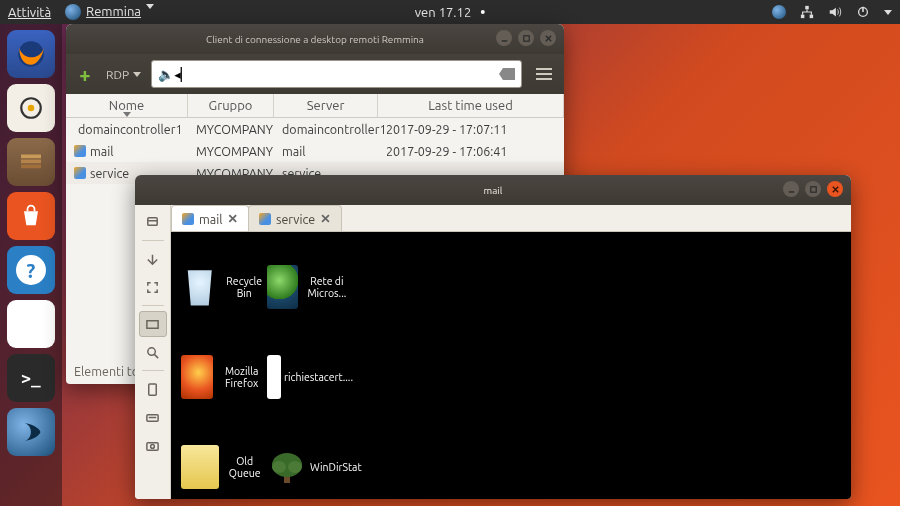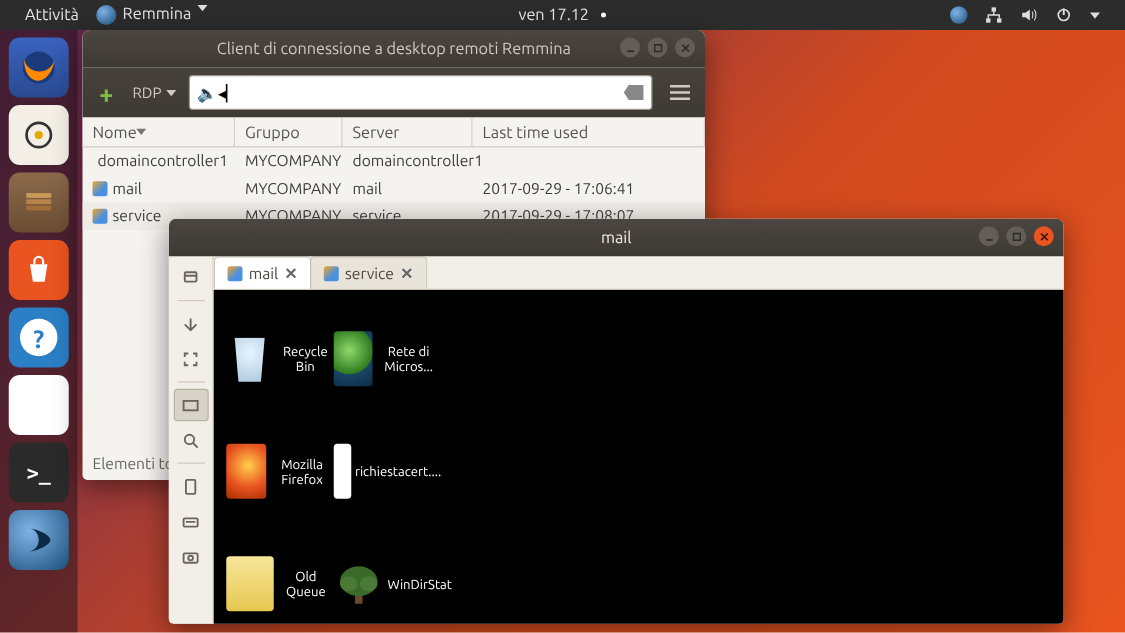--- a/index.html
+++ b/index.html
@@ -6,21 +6,21 @@
   body {
     width: 900px; height: 506px; overflow: hidden;
     font-family: Ubuntu, "Segoe UI", sans-serif; font-size: 13px;
     background: linear-gradient(135deg,#5e2750 0%, #7b2f4a 20%, #d14a1f 55%, #e95420 100%);
     position: relative; color: #3c3c3c;
   }
   
   .topbar {
     position:absolute; top:0; left:0; right:0; height:24px;
     background:#2c2c2c; color:#e6e6e6; display:flex; align-items:center;
-    padding:0 20px; font-size:13px; justify-content:space-between;
+    padding:0 8px; font-size:13px; justify-content:space-between;text-decoration:underline;
   }
   .topbar .left, .topbar .right { display:flex; align-items:center; gap:14px;}
   .topbar .center { position:absolute; left:50%; transform:translateX(-50%); display:flex; align-items:center; gap:10px;}
   .topbar .dot { width:4px; height:4px; border-radius:50%; background:#fff;}
   .topbar svg { width:14px; height:14px; fill:#ddd; }
   .topbar .tri { width:0;height:0;border-left:4px solid transparent;border-right:4px solid transparent;border-top:5px solid #ddd; }
   .remmina-icon { width:16px;height:16px;border-radius:50%;background:radial-gradient(circle at 35% 35%,#7fb3e6,#1a4f7a);}
   
   .dock {
     position:absolute; left:0; top:24px; bottom:0; width:62px;
@@ -39,21 +39,21 @@
   .app-term span{color:#fff;font:bold 16px monospace;}
   .app-remmina{background:radial-gradient(circle at 35% 35%,#7fb3e6,#1a4f7a);}
   
   .win {
     position:absolute; background:#f5f3f0; border-radius:6px 6px 4px 4px;
     box-shadow:0 6px 22px rgba(0,0,0,0.45); overflow:hidden;
   }
   .titlebar {
     height:30px; background:linear-gradient(#4b4641,#3d3933); color:#cfc9c0;
     display:flex; align-items:center; justify-content:center; position:relative;
-    font-size:13px;
+    font-size:10px;
   }
   .titlebar.active { color:#f0ece5; }
   .winbtns { position:absolute; right:8px; top:6px; display:flex; gap:6px;}
   .winbtn { width:16px;height:16px;border-radius:50%;background:#635d55;display:flex;align-items:center;justify-content:center;}
   .winbtn.close-active{background:#e95420;}
   .winbtn svg{width:9px;height:9px;fill:#2a2a2a;}
   
   #mainwin { left:66px; top:24px; width:498px; height:360px; }
   .toolbar {
     height:40px; background:linear-gradient(#46413b,#3d3933);
@@ -61,21 +61,21 @@
   }
   .plusbtn{width:22px;height:22px;color:#7fbf3f;font-size:20px;font-weight:bold;display:flex;align-items:center;justify-content:center;}
   .proto{display:flex;align-items:center;gap:4px;font-size:12px;color:#cfc9c0;}
   .proto .tri{width:0;height:0;border-left:4px solid transparent;border-right:4px solid transparent;border-top:5px solid #cfc9c0;}
   .searchwrap{flex:1; height:28px; background:#fff; border-radius:3px; display:flex; align-items:center; padding:0 6px; border:1px solid #9a948a;}
   .searchwrap input{flex:1; border:none; outline:none; font-size:13px; background:transparent;}
   .clearicon{width:16px;height:12px;background:#888;border-radius:2px 0 0 2px; clip-path:polygon(25% 0,100% 0,100% 100%,25% 100%,0 50%);}
   .hamb{display:flex;flex-direction:column;gap:3px;padding:4px;}
   .hamb span{width:16px;height:2px;background:#cfc9c0;}
   .headers{display:flex;height:24px;background:#f5f3f0;border-bottom:1px solid #d0cbc2;font-size:13px;color:#555;}
-  .headers .col{padding:4px 8px;border-right:1px solid #d6d1c8;display:flex;align-items:center;}
+  .headers .col{padding:4px 8px;border-right:1px solid #d6d1c8;display:flex;align-items:center;flex-direction:column;}
   .headers .sortarr{width:0;height:0;border-left:4px solid transparent;border-right:4px solid transparent;border-top:5px solid #777;}
   .col-name{width:122px;} .col-group{width:86px;} .col-server{width:104px;} .col-last{flex:1;}
   .rows{}
   .row{display:flex;height:22px;align-items:center;font-size:12.5px;}
   .row.sel{background:#efece7;}
   .row .c{padding:0 8px;}
   .row .c1{width:122px;display:flex;align-items:center;gap:4px;} .row .c2{width:86px;} .row .c3{width:104px;} .row .c4{flex:1;}
   .rdpicon{width:12px;height:12px;background:linear-gradient(135deg,#f5a623,#4a90e2 60%,#4a90e2);border-radius:2px;}
   .status{position:absolute;left:8px;bottom:6px;font-size:12.5px;color:#6b665d;}
   
@@ -234,38 +234,38 @@
       </div>
   </div>
   <div class="rows" id="rows">
       <div class="row">
         <div class="c c1">
           <span class="rdpicon"></span>
           <span>domaincontroller1</span>
         </div>
         <div class="c c2">MYCOMPANY</div>
         <div class="c c3">domaincontroller1</div>
+        <div class="c c4">2017-09-29 - 17:07:11</div>
       </div>
       <div class="row">
         <div class="c c1">
           <span class="rdpicon"></span>
           <span>mail</span>
         </div>
         <div class="c c2">MYCOMPANY</div>
         <div class="c c3">mail</div>
         <div class="c c4">2017-09-29 - 17:06:41</div>
       </div>
       <div class="row sel">
         <div class="c c1">
           <span class="rdpicon"></span>
           <span>service</span>
         </div>
         <div class="c c2">MYCOMPANY</div>
         <div class="c c3">service</div>
-        <div class="c c4">2017-09-29 - 17:08:07</div>
       </div>
     </div>
   <div class="status">Elementi to</div>
 </div>
 
 <div id="connwin" class="win">
   <div class="titlebar active">
     <span>mail</span>
     <div class="winbtns">
       <div class="winbtn">

